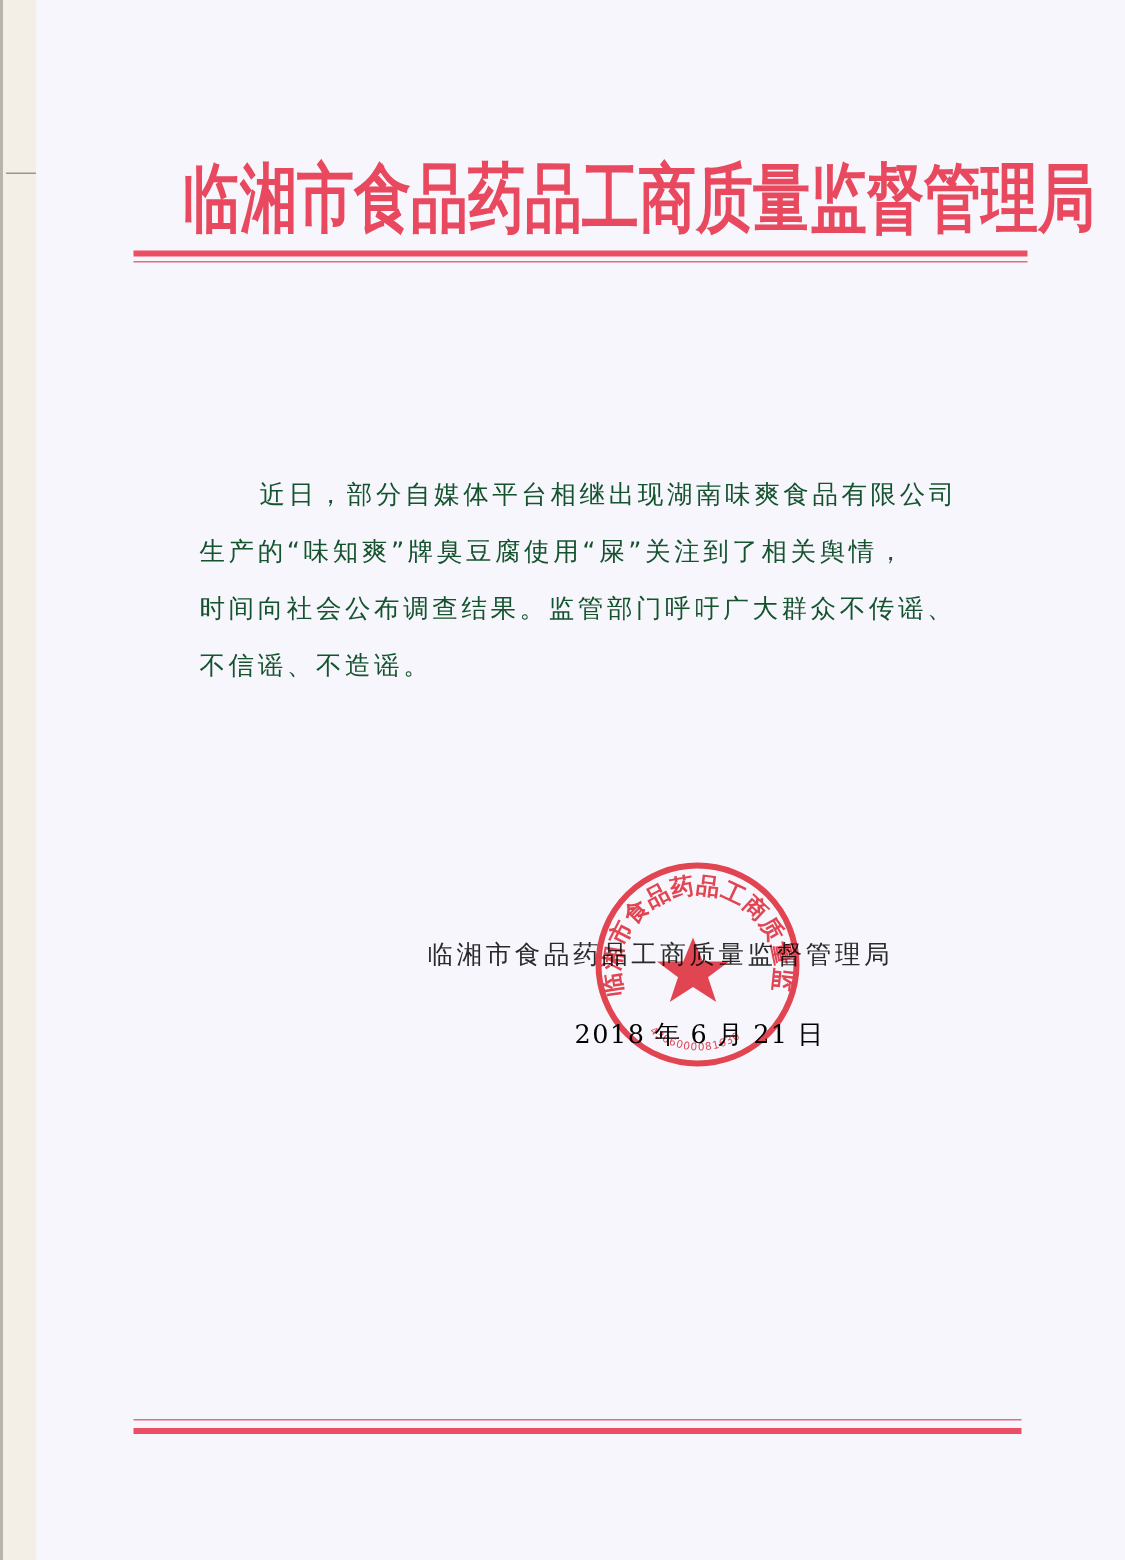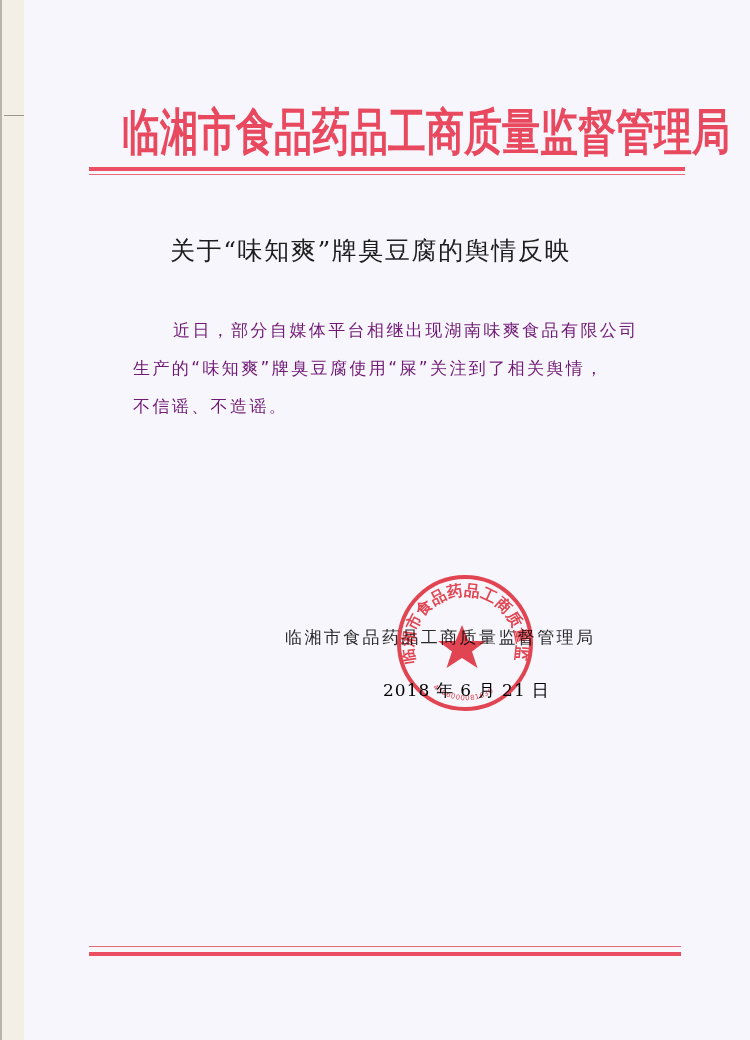--- a/index.html
+++ b/index.html
@@ -36,21 +36,21 @@
   .rule.thick-bottom { left: 89px; top: 952px; width: 592px; height: 4px; }
 
   .subtitle {
     position: absolute; left: 170px; top: 234px; width: 450px;
     font-size: 25px; line-height: 34px; color: #1e1e1e; white-space: nowrap;
     letter-spacing: 1.6px;
   }
   .body-text {
     position: absolute; left: 133px; top: 311px; width: 515px;
     font-family: "DejaVu Sans", "Liberation Sans", sans-serif;
-    font-size: 17px; line-height: 38px; color: #701a75;
+    font-size: 17px; line-height: 38px; color: #14532d;
     letter-spacing: 2.4px;
   }
   .body-text .line { display: block; white-space: nowrap; height: 38px; }
   .body-text .line.indent { padding-left: 40px; }
 
   .signature {
     position: absolute; left: 285px; top: 624px; width: 320px;
     font-family: "DejaVu Sans", sans-serif; font-size: 17px; line-height: 26px;
     color: #2a2a2a; letter-spacing: 2.4px; white-space: nowrap; z-index: 2;
   }
@@ -75,25 +75,25 @@
 
 <div class="page">
 
   <div class="header-title">
     <span class="inner">临湘市食品药品工商质量监督管理局</span>
   </div>
 
   <div class="rule thick-top"></div>
   <div class="rule thin-top"></div>
 
-  <div class="subtitle">关于“味知爽”牌臭豆腐的舆情反映</div>
 
   <div class="body-text">
     <span class="line indent">近日，部分自媒体平台相继出现湖南味爽食品有限公司</span>
     <span class="line">生产的“味知爽”牌臭豆腐使用“屎”关注到了相关舆情，</span>
+    <span class="line">时间向社会公布调查结果。监管部门呼吁广大群众不传谣、</span>
     <span class="line">不信谣、不造谣。</span>
   </div>
 
   <div class="signature">临湘市食品药品工商质量监督管理局</div>
 
   <div class="date">
     <span>2018</span><span class="gap"></span><span>年</span><span class="gap"></span><span>6</span><span class="gap"></span><span>月</span><span class="gap"></span><span>21</span><span class="gap"></span><span>日</span>
   </div>
 
   <svg class="seal" viewBox="0 0 142 140" xmlns="http://www.w3.org/2000/svg">

